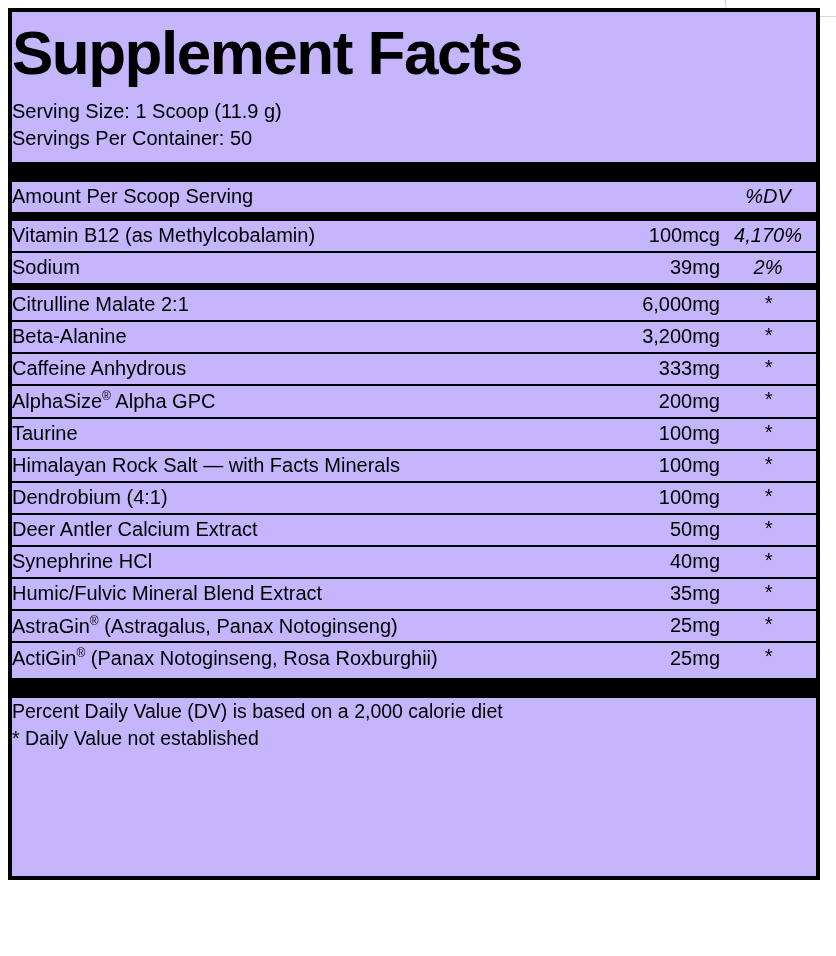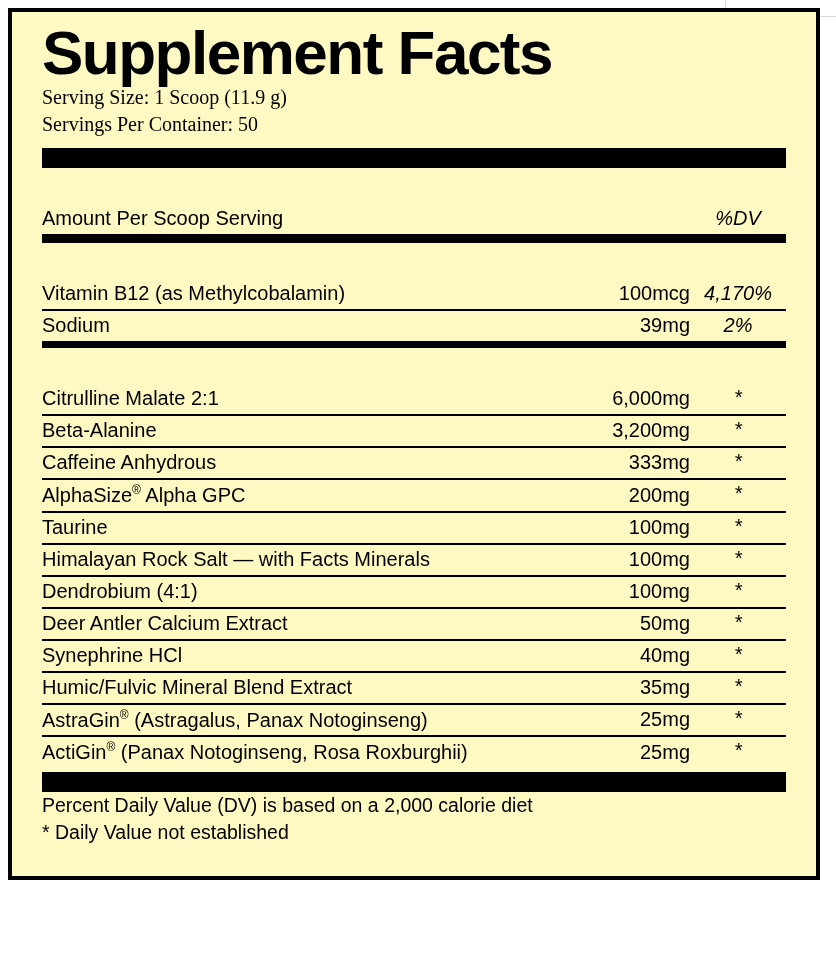--- a/index.html
+++ b/index.html
@@ -25,57 +25,56 @@
   }
 
   
   .panel {
     position: absolute;
     left: 8px;
     top: 8px;
     width: 812px;
     height: 872px;
     border: 4px solid #000;
-    background: #fef9c3;
+    background: #c4b5fd;
     box-sizing: border-box;
-    padding: 0 30px;
+    padding: 0 0;
   }
 
   .title {
     font-size: 62px;
     font-weight: bold;
     letter-spacing: -1.5px;
     line-height: 1.0;
     margin: 10px 0 0 0;
     white-space: nowrap;
     font-family: "Liberation Sans", sans-serif;
   }
 
   .serving-info {
+    margin-top: 14px;
     font-size: 20px;
     line-height: 1.35;
-    font-family: Liberation Serif, serif;
   }
 
   .bar-thick {
     height: 20px;
     background: #000;
     margin-top: 10px;
   }
   .bar-thick-bottom {
     height: 20px;
     background: #000;
     margin-top: 4px;
   }
 
   table.facts {
     width: 100%;
     border-collapse: collapse;
     font-size: 20px;
-    margin-top: 36px;
   }
   table.facts td {
     padding: 3px 0 4px 0;
     vertical-align: bottom;
     border-bottom: 2px solid #000;
   }
   table.facts tr.no-rule td {
     border-bottom: none;
   }
   td.name { text-align: left; }

